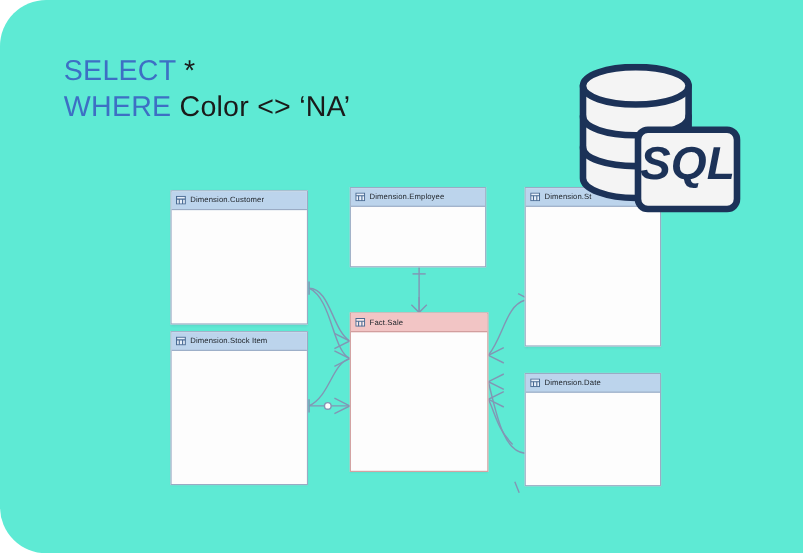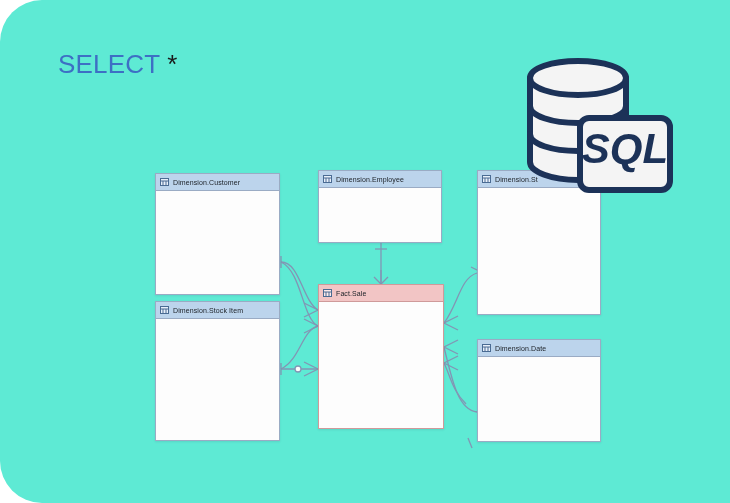--- a/index.html
+++ b/index.html
@@ -40,20 +40,23 @@
 </style>
 </head>
 <body>
 
 <div id="canvas">
 
   <div id="query">
     <span class="ln">
       <span class="kw">SELECT</span><span class="lit"> *</span>
     </span>
+    <span class="ln">
+      <span class="kw">WHERE</span><span class="lit"> Color &lt;&gt; ‘NA’</span>
+    </span>
   </div>
 
   <svg id="links" viewBox="0 0 730 503">
     <g fill="none" stroke="#8296b4" stroke-width="1.3">
 
       <path d="M381,243 L381,284"></path>
       <path d="M375,249 L387,249"></path>
       <path d="M374,277 L381,284 L388,277"></path>
       <path d="M381,270 L381,284"></path>
 

